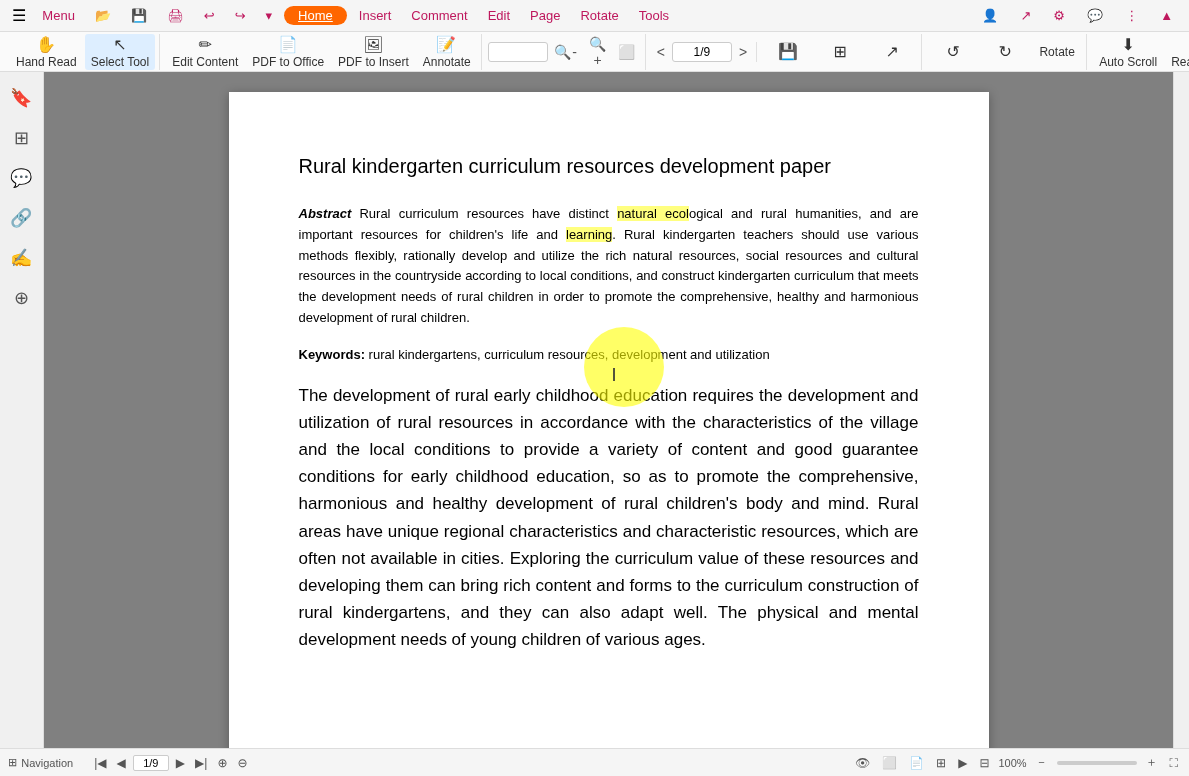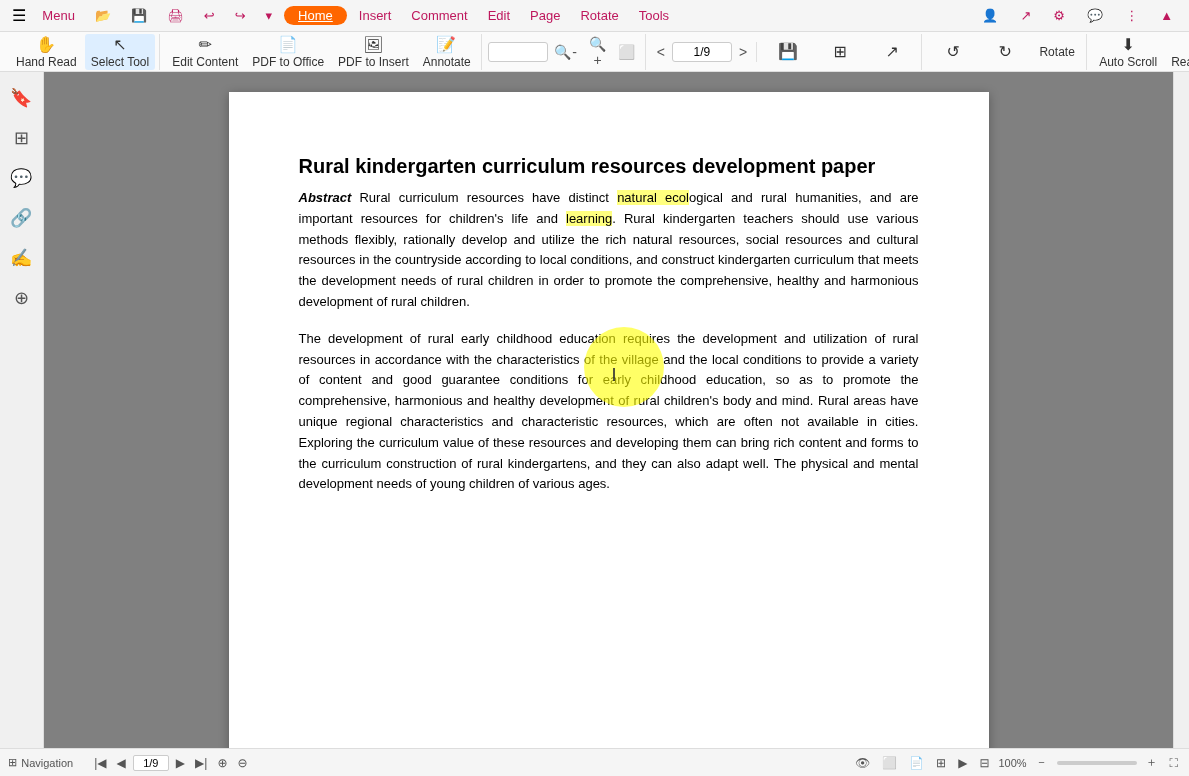--- a/index.html
+++ b/index.html
@@ -67,29 +67,29 @@
       justify-content: center; padding: 20px 0;
     }
 
     
     .pdf-page {
       background: white; width: 760px; min-height: 900px; padding: 60px 70px;
       box-shadow: 0 2px 10px rgba(0,0,0,0.3); position: relative;
     }
 
     .doc-title {
-      font-size: 20px; font-weight: bold; color: #000; line-height: 1.4;
-      margin-bottom: 8px; text-align: justify;
+      font-size: 20px; font-weight: normal; color: #000; line-height: 1.4;
+      margin-bottom: 24px; text-align: justify;
     }
 
     .abstract-block { margin-bottom: 16px; font-size: 13px; line-height: 1.6; text-align: justify; color: #000; }
     .abstract-bold { font-weight: bold; font-style: italic; }
     .keywords-block { margin-bottom: 16px; font-size: 13px; line-height: 1.6; text-align: justify; color: #000; }
     .kw-bold { font-weight: bold; }
-    .body-text { font-size: 13px; line-height: 1.6; text-align: justify; color: #000; margin-bottom: 16px; }
+    .body-text { font-size: 17px; line-height: 1.6; text-align: justify; color: #000; margin-bottom: 16px; }
 
     
     .highlight-overlay {
       position: absolute; top: 235px; left: 355px;
       width: 80px; height: 80px; background: rgba(255,255,0,0.6);
       border-radius: 50%; pointer-events: none;
     }
     .cursor-text {
       position: absolute; top: 273px; left: 383px;
       color: #333; font-size: 18px; pointer-events: none; z-index: 10;
@@ -243,20 +243,24 @@
 
       <div class="highlight-overlay"></div>
       <span class="cursor-text">I</span>
 
       <h1 class="doc-title">Rural kindergarten curriculum resources development paper</h1>
 
       <p class="abstract-block">
         <span class="abstract-bold">Abstract</span><span> Rural curriculum resources have distinct </span><span class="text-highlight">natural ecol</span><span>ogical and rural humanities, and are important resources for children's life and </span><span class="text-highlight">learning</span><span>. Rural kindergarten teachers should use various methods flexibly, rationally develop and utilize the rich natural resources, social resources and cultural resources in the countryside according to local conditions, and construct kindergarten curriculum that meets the development needs of rural children in order to promote the comprehensive, healthy and harmonious development of rural children.</span>
       </p>
 
+      <p class="keywords-block">
+        <span class="kw-bold">Keywords:</span>
+        <span> rural kindergartens, curriculum resources, development and utilization</span>
+      </p>
 
       <p class="body-text">The development of rural early childhood education requires the development and utilization of rural resources in accordance with the characteristics of the village and the local conditions to provide a variety of content and good guarantee conditions for early childhood education, so as to promote the comprehensive, harmonious and healthy development of rural children's body and mind. Rural areas have unique regional characteristics and characteristic resources, which are often not available in cities. Exploring the curriculum value of these resources and developing them can bring rich content and forms to the curriculum construction of rural kindergartens, and they can also adapt well. The physical and mental development needs of young children of various ages.</p>
     </div>
   </div>
 
   <div class="right-scroll"></div>
 </div>
 
 <div class="status-bar">
   <div class="status-left">

